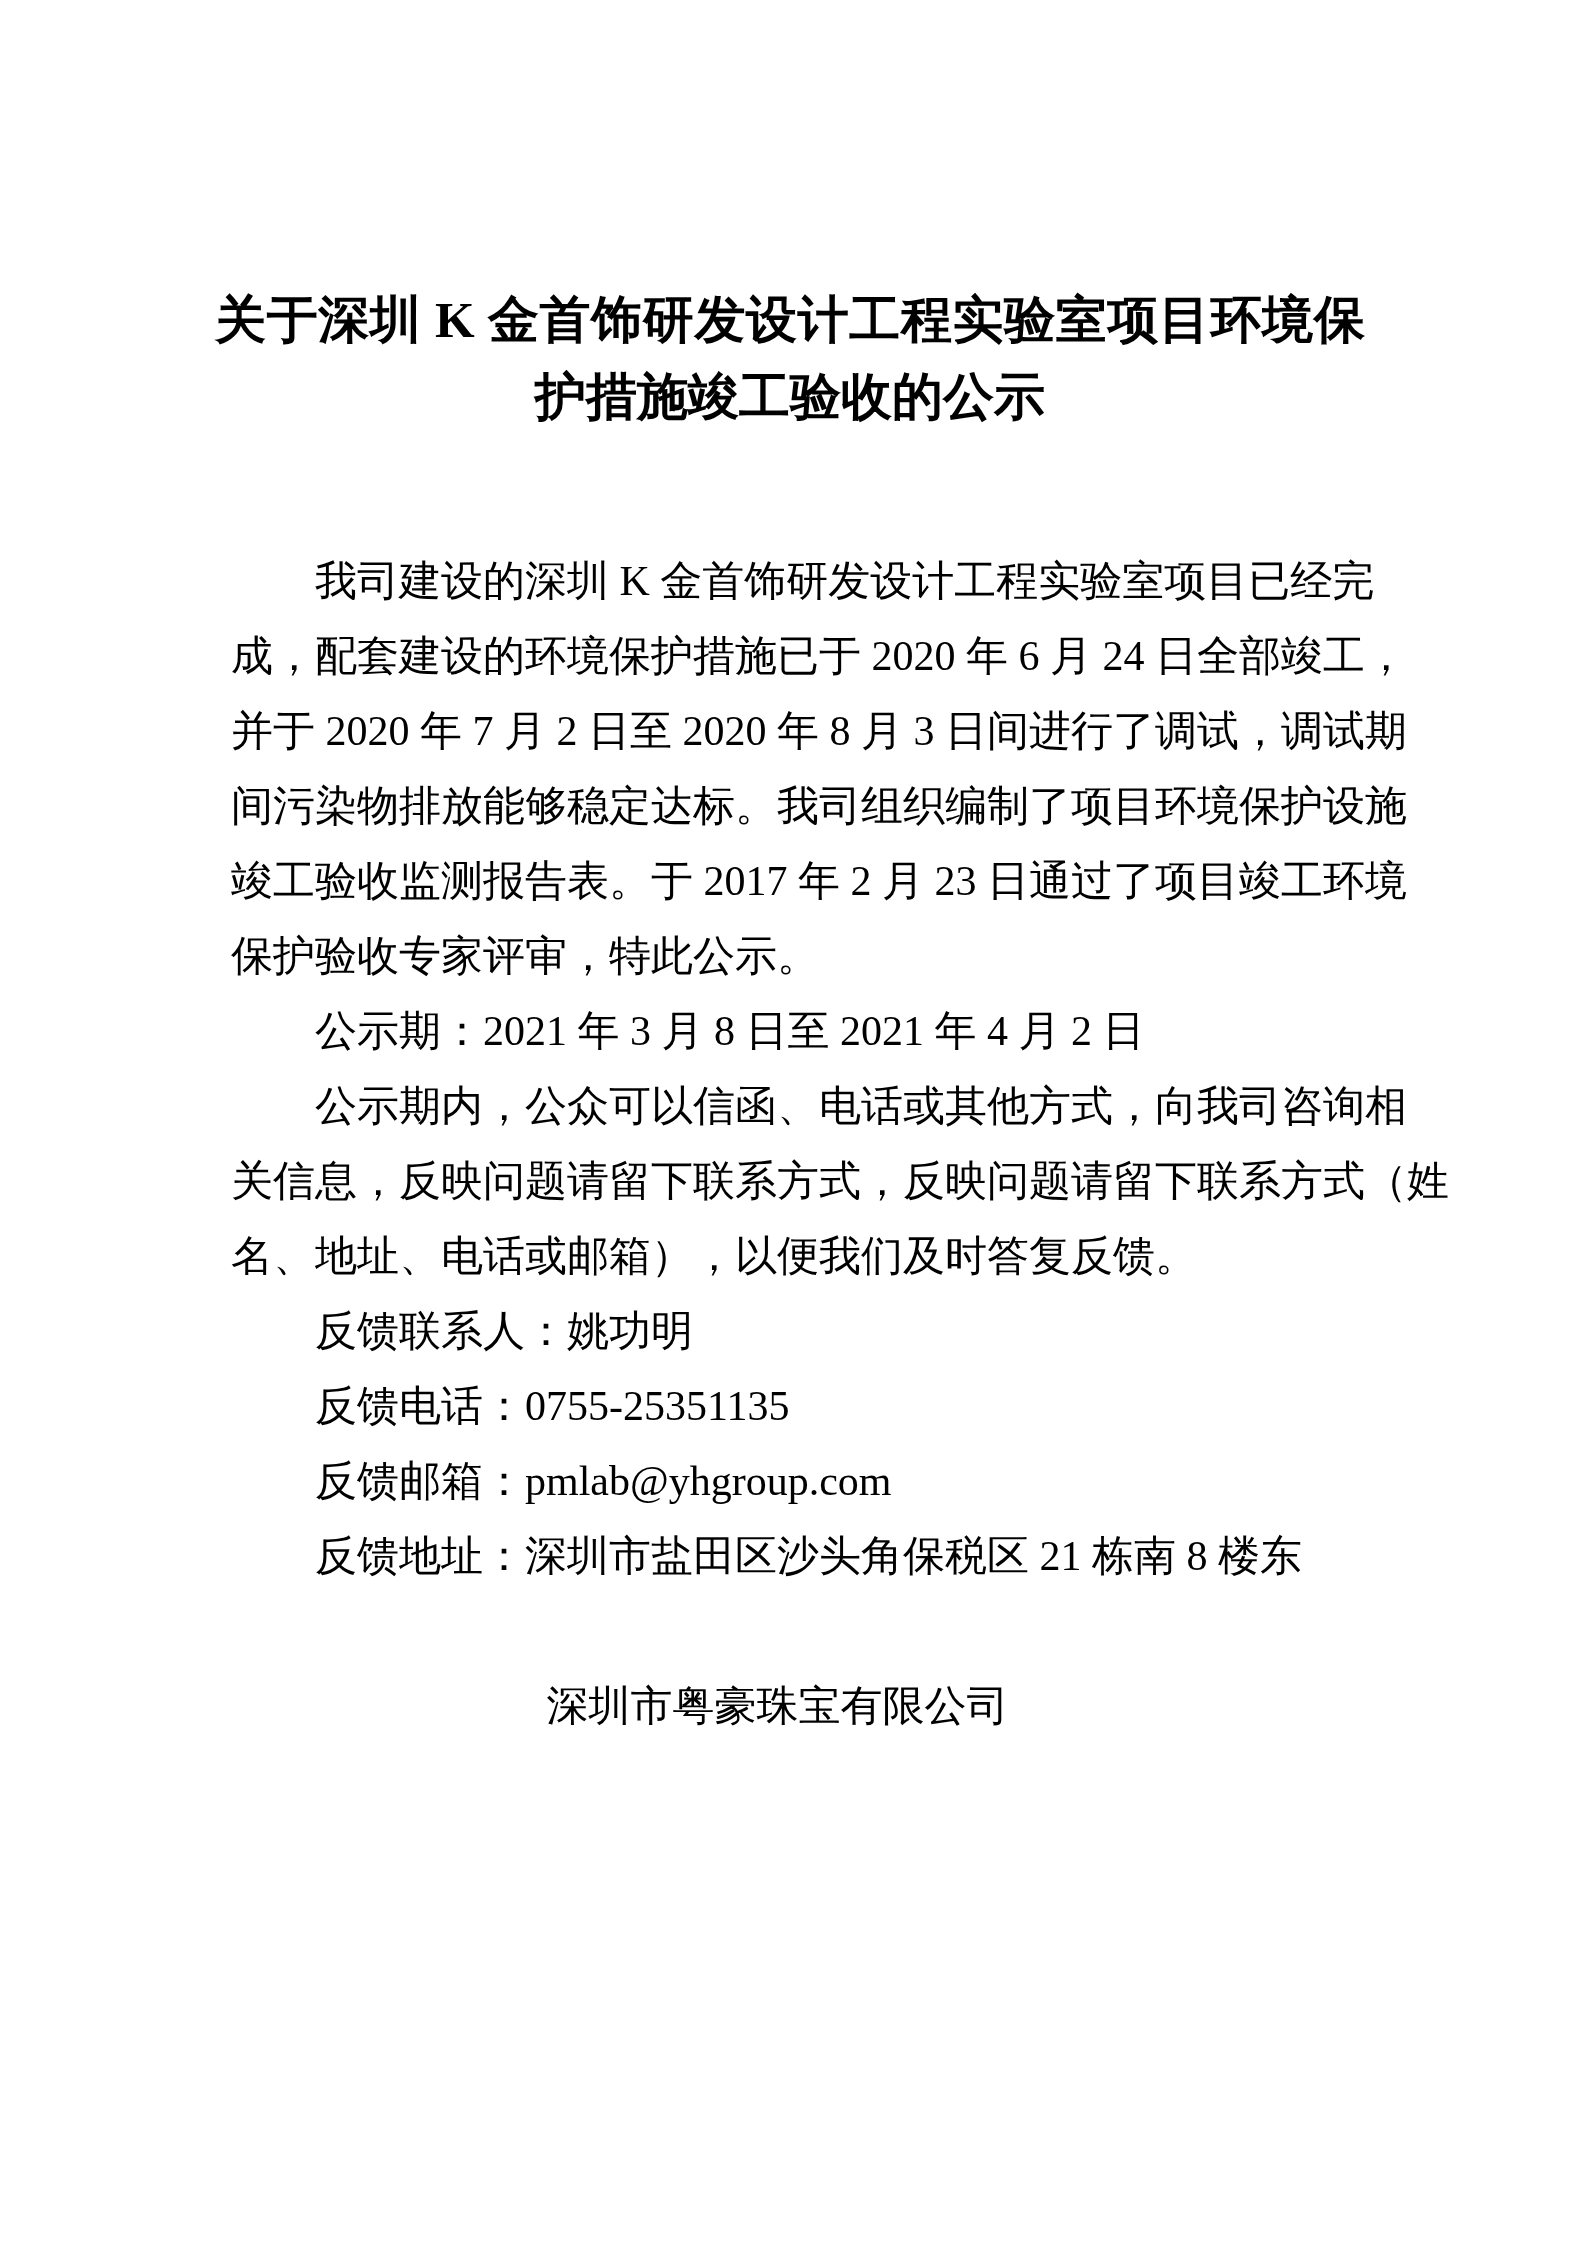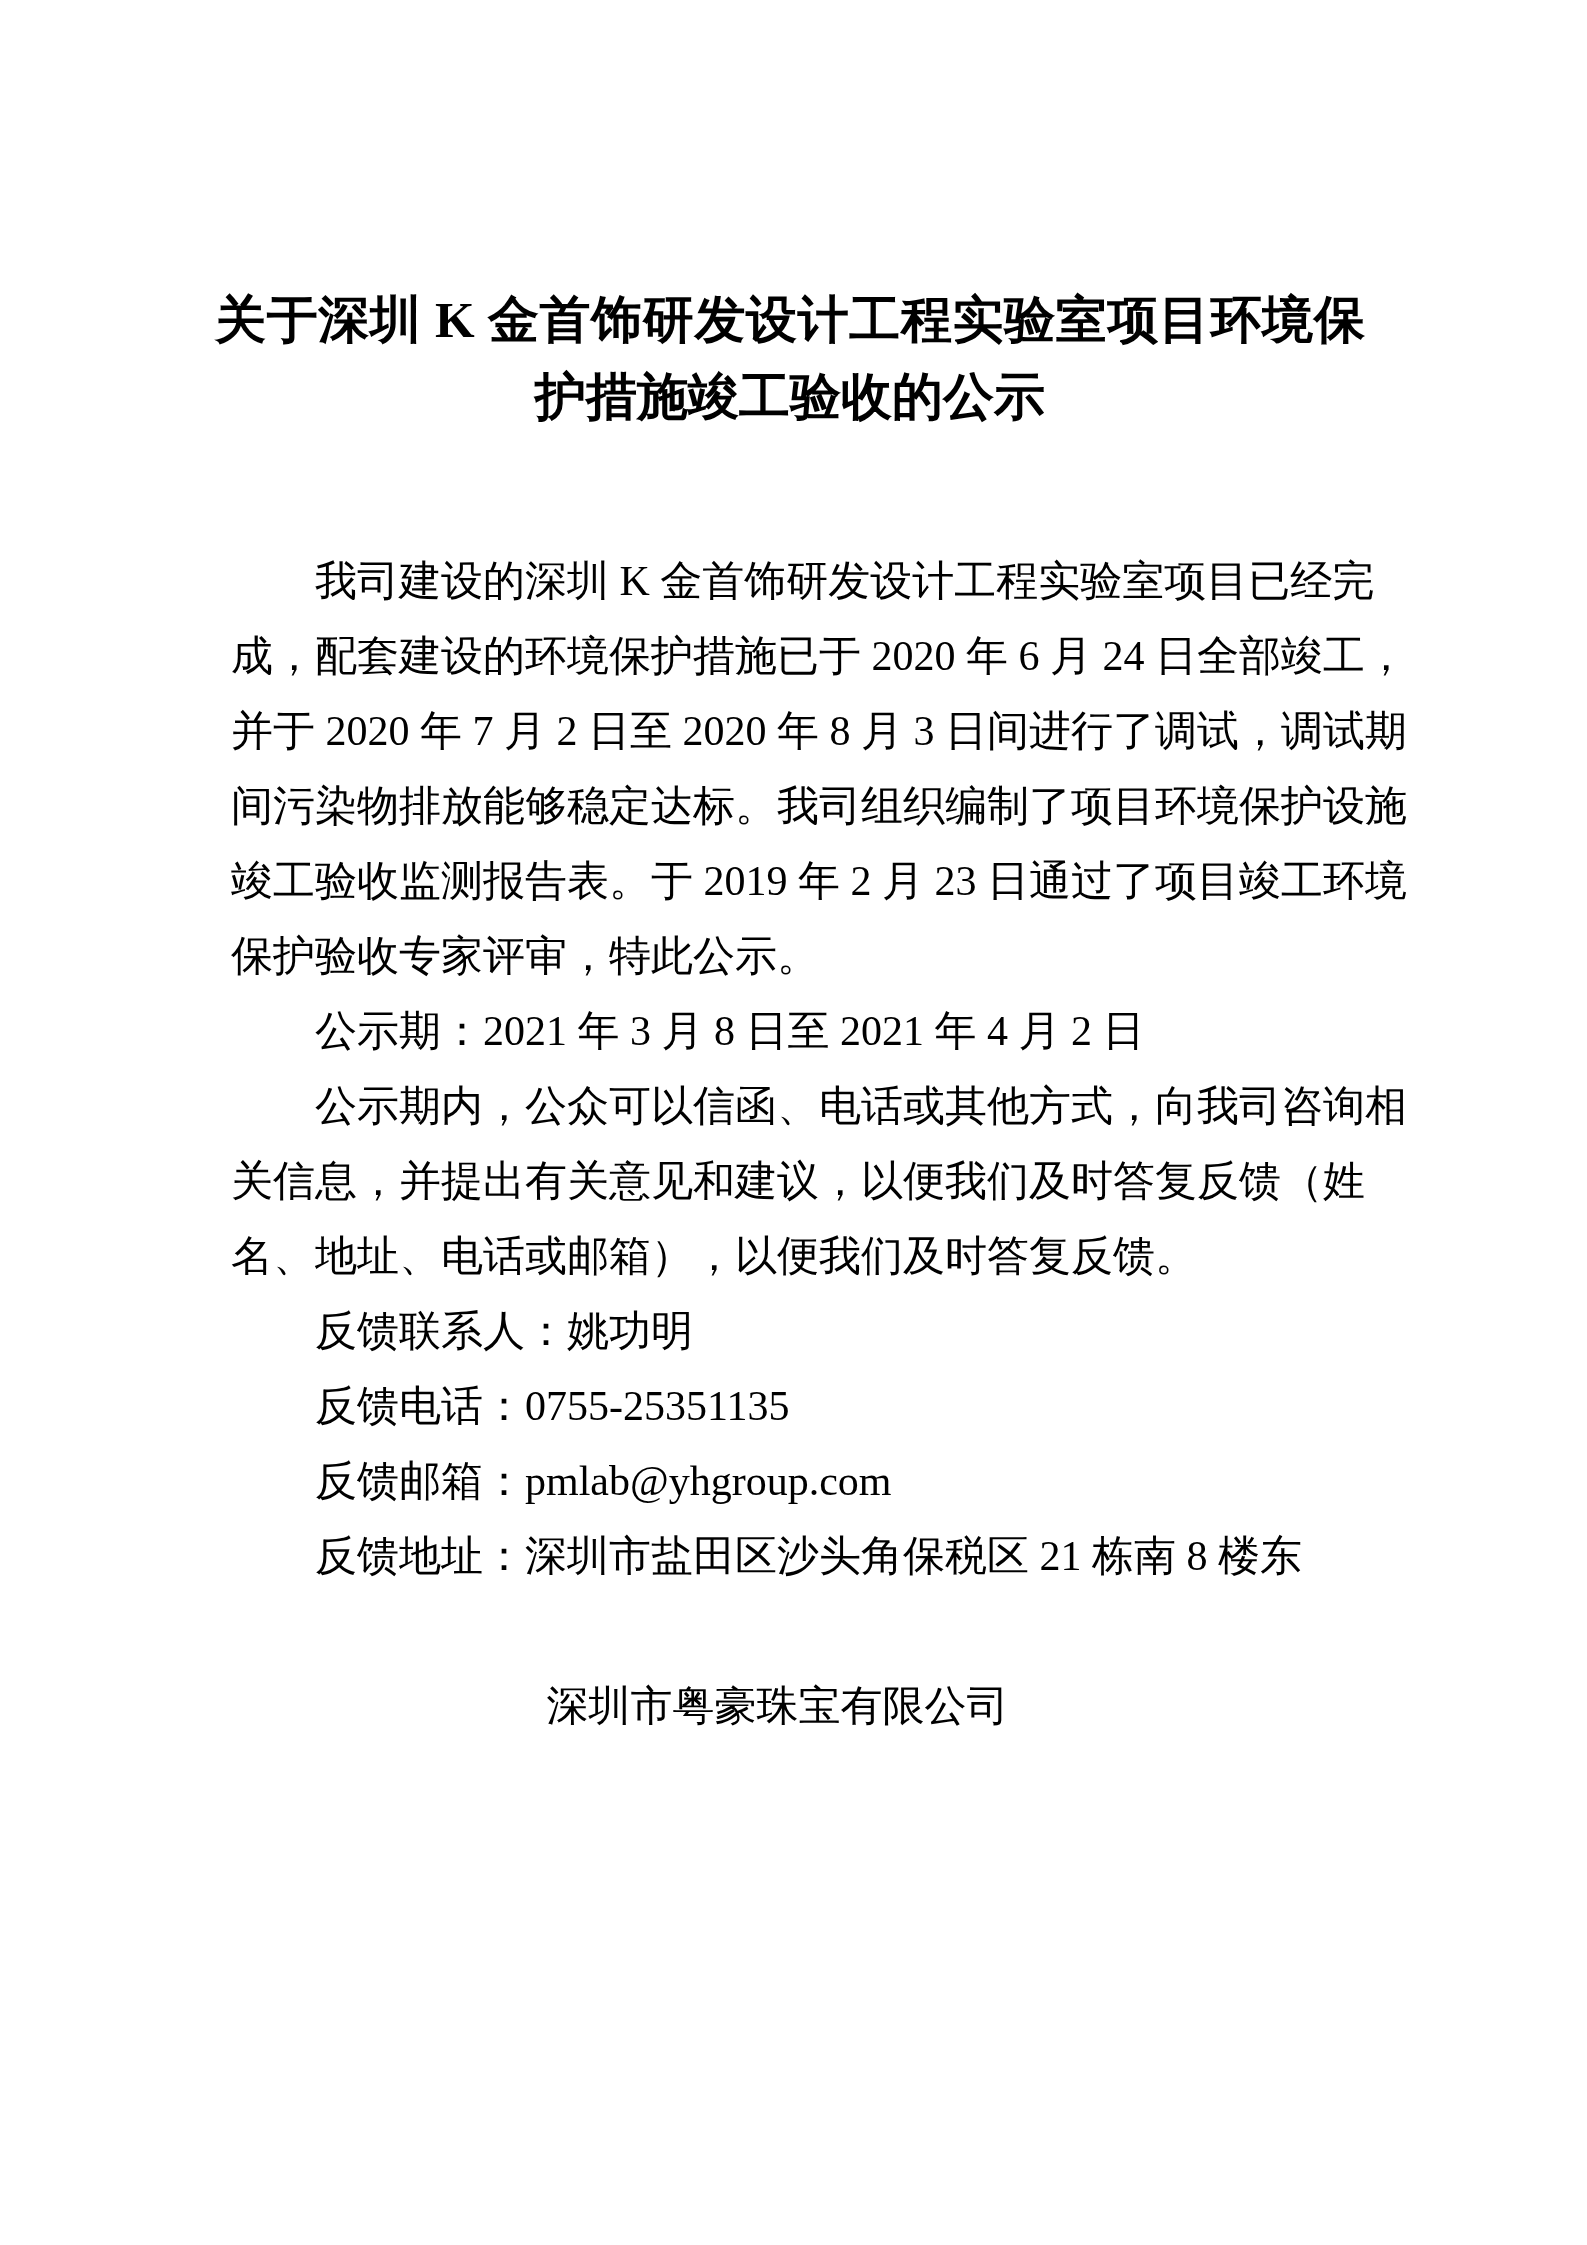--- a/index.html
+++ b/index.html
@@ -58,25 +58,25 @@
   <h1 class="title">
     <div class="t-line1">关于深圳 K 金首饰研发设计工程实验室项目环境保</div>
     <div class="t-line2">护措施竣工验收的公示</div>
   </h1>
 
   <div class="doc-body" id="body-lines">
       <div class="line full indent">我司建设的深圳 K 金首饰研发设计工程实验室项目已经完</div>
       <div class="line full">成，配套建设的环境保护措施已于 2020 年 6 月 24 日全部竣工，</div>
       <div class="line full">并于 2020 年 7 月 2 日至 2020 年 8 月 3 日间进行了调试，调试期</div>
       <div class="line full">间污染物排放能够稳定达标。我司组织编制了项目环境保护设施</div>
-      <div class="line full">竣工验收监测报告表。于 2019 年 2 月 23 日通过了项目竣工环境</div>
+      <div class="line full">竣工验收监测报告表。于 2017 年 2 月 23 日通过了项目竣工环境</div>
       <div class="line">保护验收专家评审，特此公示。</div>
       <div class="line indent">公示期：2021 年 3 月 8 日至 2021 年 4 月 2 日</div>
       <div class="line full indent">公示期内，公众可以信函、电话或其他方式，向我司咨询相</div>
-      <div class="line full">关信息，并提出有关意见和建议，以便我们及时答复反馈（姓</div>
+      <div class="line full">关信息，反映问题请留下联系方式，反映问题请留下联系方式（姓</div>
       <div class="line">名、地址、电话或邮箱），以便我们及时答复反馈。</div>
       <div class="line indent">反馈联系人：姚功明</div>
       <div class="line indent">反馈电话：0755-25351135</div>
       <div class="line indent">反馈邮箱：pmlab@yhgroup.com</div>
       <div class="line indent">反馈地址：深圳市盐田区沙头角保税区 21 栋南 8 楼东</div>
     </div>
 
   <div class="signature">
     <div class="sig-company">深圳市粤豪珠宝有限公司</div>
   </div>

